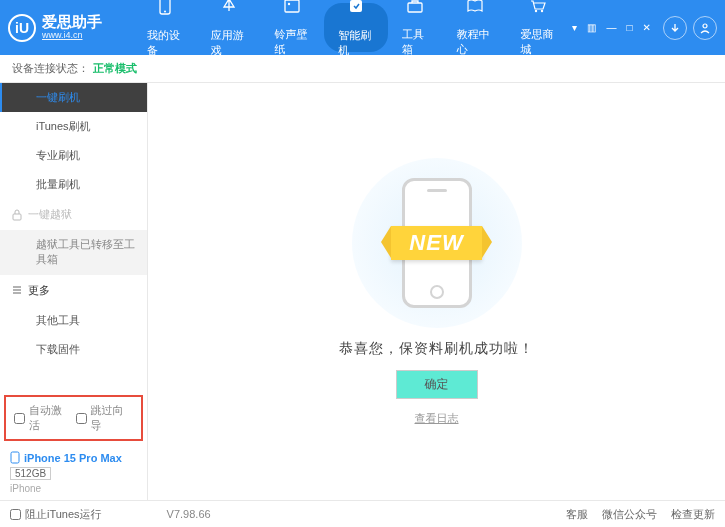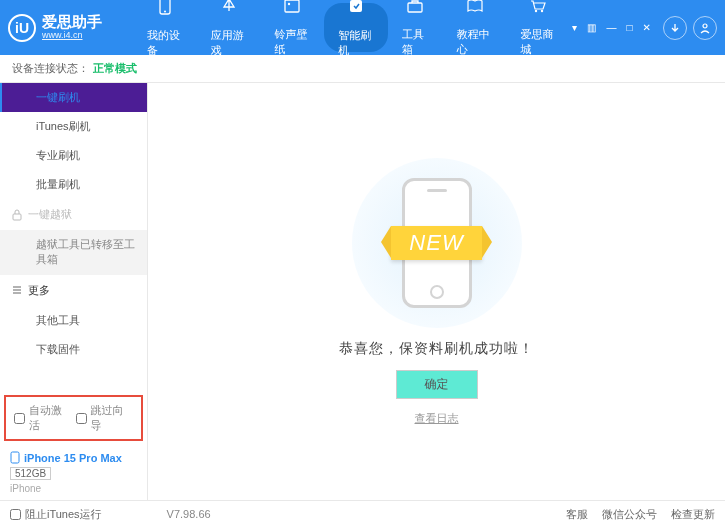--- a/index.html
+++ b/index.html
@@ -18,36 +18,36 @@
 .win-controls { display: flex; gap: 6px; font-size: 10px; margin-right: 4px; }
 .win-btn { cursor: pointer; padding: 2px; }
 .circ-btn { width: 24px; height: 24px; border: 1.5px solid rgba(255,255,255,0.6); border-radius: 50%; display: flex; align-items: center; justify-content: center; cursor: pointer; }
 .statusbar { height: 28px; border-bottom: 1px solid #e8e8e8; display: flex; align-items: center; padding: 7px 12px; font-size: 11px; color: #666; }
 .status-value { color: #19be6b; font-weight: bold; margin-left: 4px; }
 .body { display: flex; height: 417px; }
 .sidebar { width: 148px; border-right: 1px solid #e8e8e8; display: flex; flex-direction: column; font-size: 11px; }
 .side-tree { flex: 1; overflow: auto; }
 .side-section { display: flex; align-items: center; gap: 6px; padding: 8px 12px; color: #333; cursor: pointer; }
 .side-item { padding: 7px 12px 7px 36px; color: #555; cursor: pointer; }
-.side-item.active { background: #4c1d95; color: #2d8cf0; border-left: 2px solid #2d8cf0; padding-left: 34px; }
+.side-item.active { background: #404040; color: #2d8cf0; border-left: 2px solid #2d8cf0; padding-left: 34px; }
 .side-item.boxed { background: #f3f3f3; color: #888; line-height: 1.4; }
 .lock-gray { color: #bbb; }
 .sidebar-bottom { border: 2px solid #e74c3c; margin: 4px; padding: 6px 8px; display: flex; gap: 4px; }
 .chk { display: flex; align-items: center; gap: 4px; color: #888; }
 .chk input { width: 11px; height: 11px; }
 .device-info { padding: 6px 10px; font-size: 11px; }
 .device-name { color: #2d8cf0; font-weight: bold; display: flex; align-items: flex-end; gap: 4px; }
 .device-storage { display: inline-block; border: 1px solid #ccc; padding: 0 4px; font-size: 10px; color: #666; margin-top: 3px; }
 .device-type { color: #aaa; font-size: 10px; margin-top: 3px; }
 .main { flex: 1; display: flex; flex-direction: column; align-items: center; justify-content: center; gap: 12px; }
 .illustration { width: 170px; height: 170px; background: radial-gradient(circle, #e3f2fd 0%, #f5fbff 70%, #fff 100%); border-radius: 50%; position: relative; display: flex; align-items: center; justify-content: center; }
 .phone { width: 70px; height: 130px; background: #fff; border: 3px solid #d4d4d4; border-radius: 12px; position: relative; }
 .phone::before { content: ""; position: absolute; top: 8px; left: 50%; transform: translateX(-50%); width: 20px; height: 3px; background: #d4d4d4; border-radius: 2px; }
 .phone::after { content: ""; position: absolute; bottom: 6px; left: 50%; transform: translateX(-50%); width: 10px; height: 10px; border: 2px solid #d4d4d4; border-radius: 50%; }
-.banner { position: absolute; background: #ffd43b; color: #fff; font-weight: normal; font-style: italic; font-size: 22px; padding: 4px 18px; letter-spacing: 1px; box-shadow: 0 2px 4px rgba(0,0,0,0.15); }
+.banner { position: absolute; background: #ffd43b; color: #fff; font-weight: bold; font-style: italic; font-size: 22px; padding: 4px 18px; letter-spacing: 1px; box-shadow: 0 2px 4px rgba(0,0,0,0.15); }
 .banner::before, .banner::after { content: ""; position: absolute; top: 0; width: 0; height: 0; border-top: 16px solid transparent; border-bottom: 16px solid transparent; }
 .banner::before { left: -10px; border-right: 10px solid #f4c430; }
 .banner::after { right: -10px; border-left: 10px solid #f4c430; }
 .success-msg { font-size: 14px; color: #444; letter-spacing: 1px; }
 .ok-btn { border: 1px solid #ccc; background: #5eead4; padding: 5px 28px; font-size: 12px; color: #555; cursor: pointer; }
 .view-log { font-size: 11px; color: #999; cursor: pointer; text-decoration: underline; }
 .footer { height: 27px; border-top: 1px solid #e8e8e8; display: flex; align-items: center; padding: 0 10px; font-size: 11px; color: #666; }
 .footer-left { display: flex; align-items: center; gap: 5px; flex: 1; }
 .footer-right { display: flex; gap: 14px; }
 .footer-link { cursor: pointer; }

